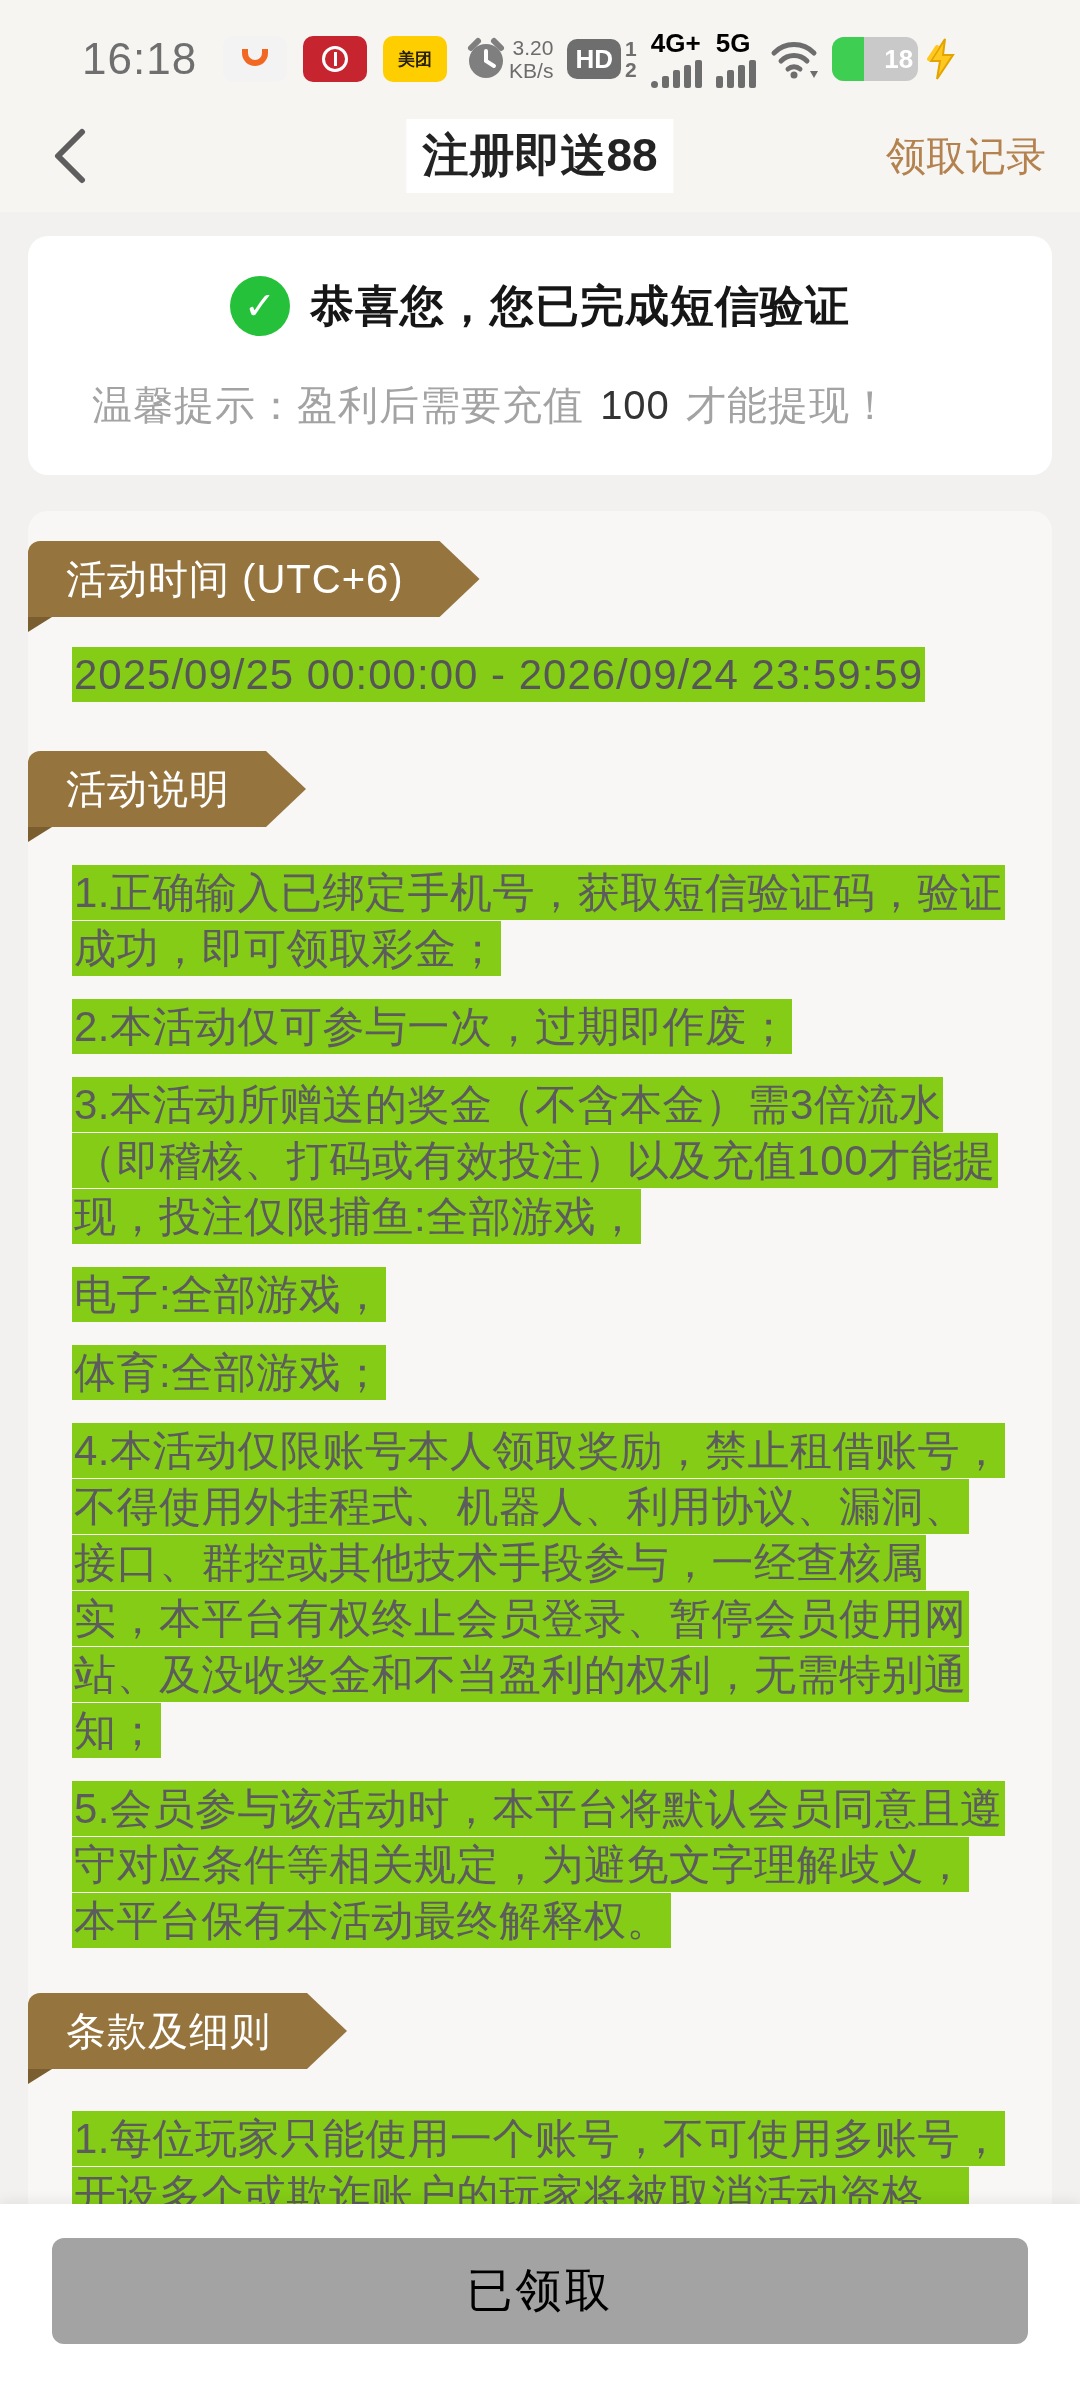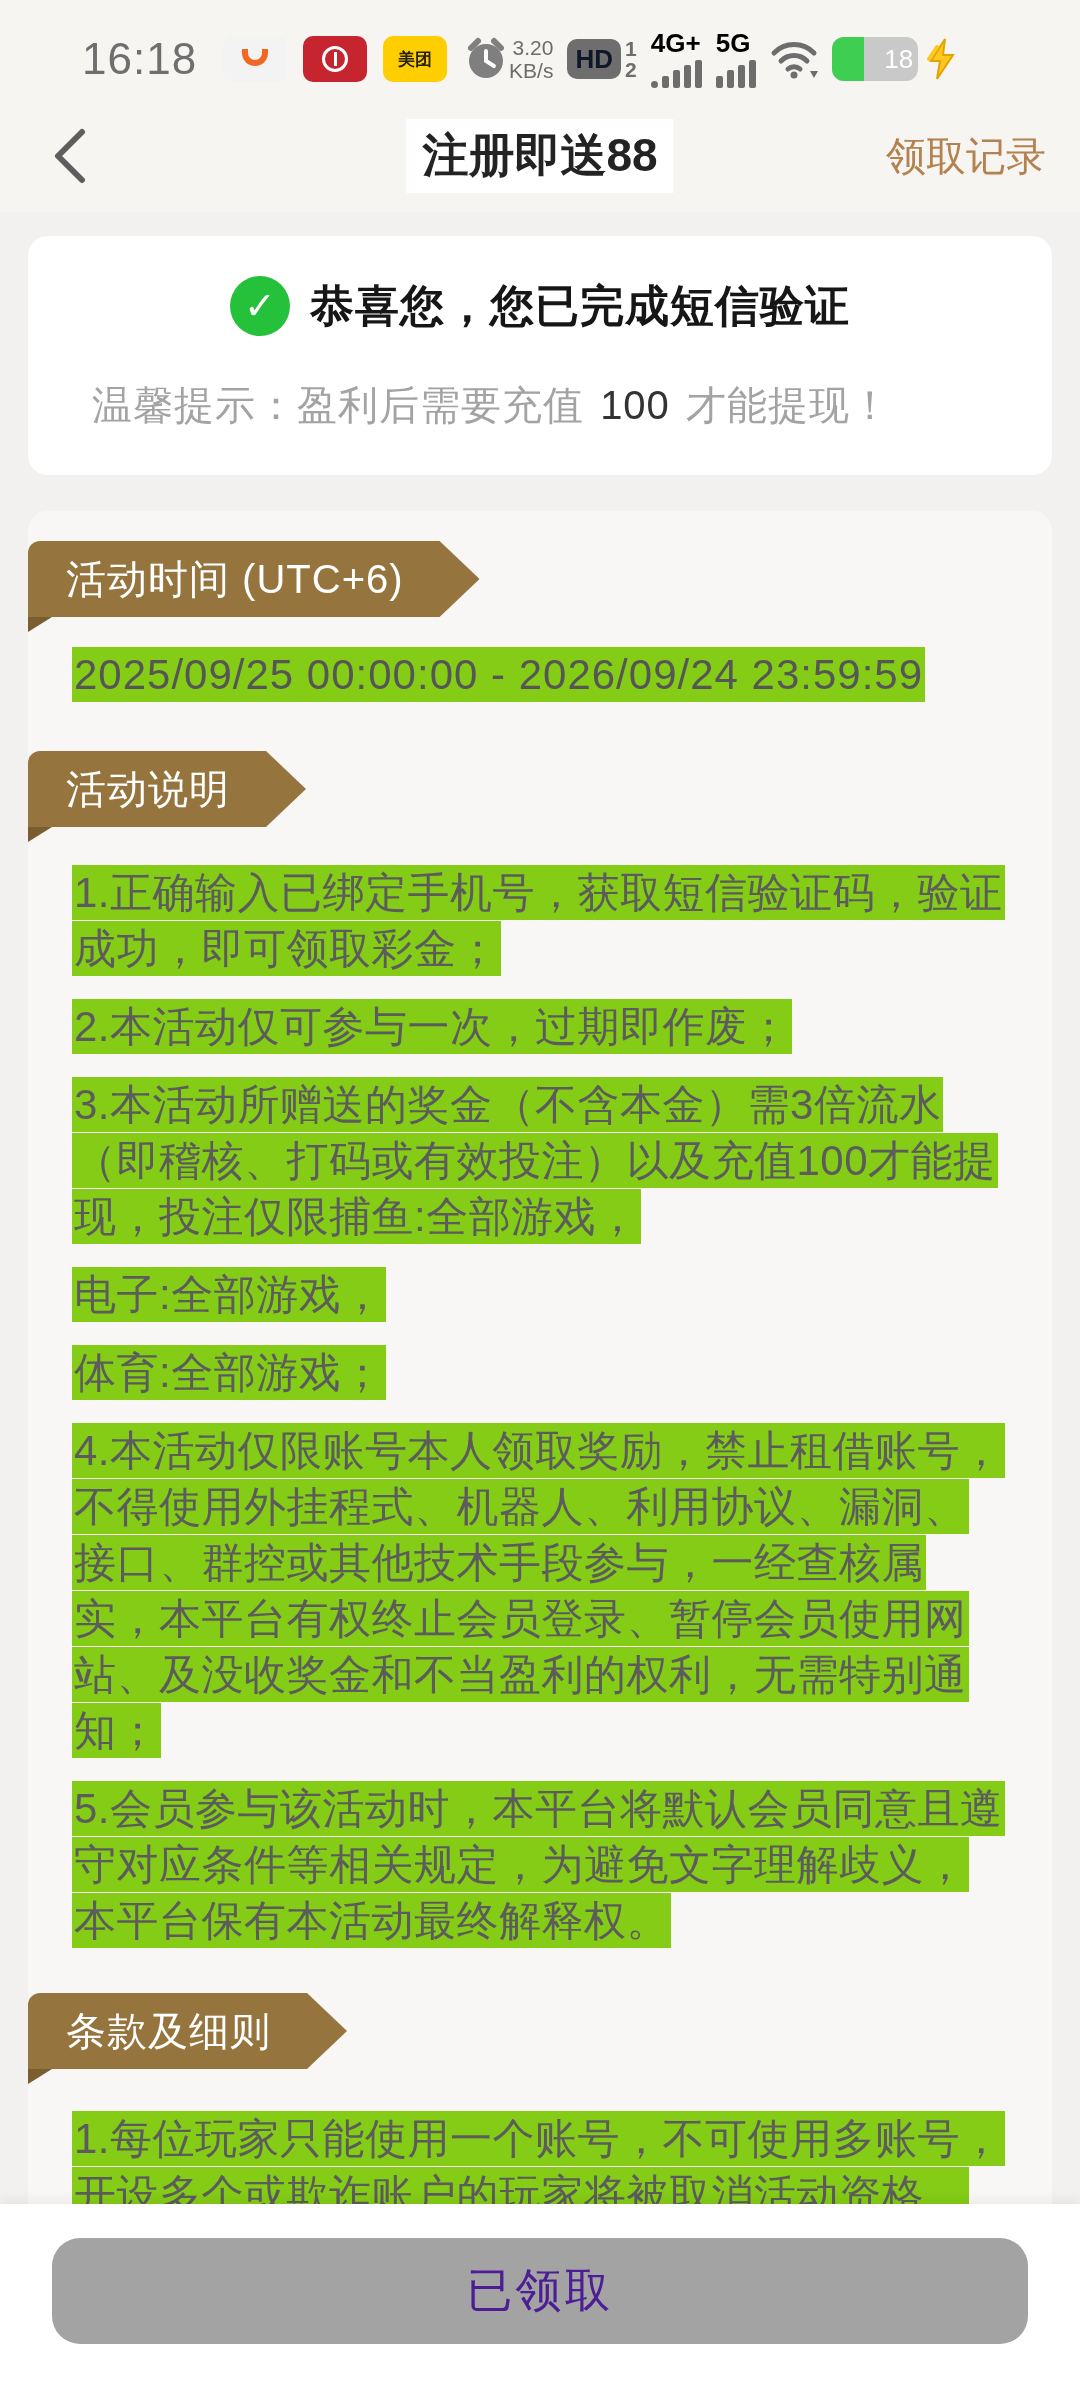--- a/index.html
+++ b/index.html
@@ -22,30 +22,30 @@
   .tile-didi { background:#f3f3f3; }
   .didi-u { width:26px; height:17px; border:6px solid #f26722; border-top:none; border-radius:0 0 14px 14px; margin-top:-4px; }
   .tile-boc { background:#c6242f; }
   .boc-ring { width:26px; height:26px; border:3px solid #fff; border-radius:50%; position:relative; }
   .boc-ring::after { content:""; position:absolute; left:50%; top:3px; bottom:3px; width:3px; margin-left:-1.5px; background:#fff; }
   .tile-mt { background:#ffce00; }
   .mt-text { font-size:17px; font-weight:bold; color:#27200a; letter-spacing:0; }
   .sb-right { display:flex; align-items:center; gap:14px; padding-right:100px; }
   .speed { text-align:right; font-size:21px; line-height:23px; color:#6c6c6c; }
   .hd-wrap { display:flex; align-items:center; gap:4px; }
-  .hd-badge { background:#6e6e6e; color:#0f172a; font-size:26px; font-weight:bold; border-radius:10px; padding:7px 8px; line-height:1; }
+  .hd-badge { background:#6e6e6e; color:#ffffff; font-size:26px; font-weight:bold; border-radius:10px; padding:7px 8px; line-height:1; }
   .sim-nums { display:flex; flex-direction:column; font-size:21px; line-height:21px; color:#6e6e6e; font-weight:bold; }
   .net { display:flex; flex-direction:column; align-items:flex-start; }
   .net-label { font-size:26px; font-weight:bold; color:#000000; line-height:26px; }
   .bars { display:flex; align-items:flex-end; gap:4px; margin-top:4px; height:28px; }
   .bars i { display:block; width:7px; background:#6d6d6d; border-radius:2px; }
   .dot { width:7px; height:7px; border-radius:50%; background:#6d6d6d; align-self:flex-end; }
   .battery { position:relative; width:86px; height:44px; background:#c9c9c9; border-radius:12px; overflow:hidden; }
   .battery-fill { position:absolute; left:0; top:0; bottom:0; width:32px; background:#3ecf52; }
-  .battery-num { position:absolute; inset:0; display:flex; align-items:center; justify-content:center; color:#fff; font-size:26px; font-weight:normal;padding-left:48px; }
+  .battery-num { position:absolute; inset:0; display:flex; align-items:center; justify-content:center; color:#fff; font-size:26px; font-weight:bold;padding-left:48px; }
   .battery-nub { width:5px; height:18px; background:#c9c9c9; border-radius:0 4px 4px 0; margin-left:-10px; }
 
   .nav-bar { height:112px; display:flex; align-items:center; padding:0 34px; position:relative; }
   .back-btn { width:70px; height:70px; display:flex; align-items:center; justify-content:center; }
   .nav-title {
     position:absolute; left:50%; top:50%; transform:translate(-50%,-50%);
     font-size:46px; font-weight:600; color:#232323;
     background:#fff; padding:6px 16px; white-space:nowrap;
   }
   .nav-action { margin-left:auto; font-size:40px; color:#b3824f; }
@@ -94,21 +94,21 @@
   .terms-wrap { margin-top:42px; }
 
   
   .footer-bar {
     position:absolute; left:0; right:0; bottom:0; height:196px;
     background:#fff; box-shadow:0 -4px 12px rgba(0,0,0,0.06);
     z-index:5;
   }
   .claimed-btn {
     margin:34px 52px 0 52px; height:106px; border:none; width:calc(100% - 104px);
-    background:#a3a3a3; border-radius:28px; color:#4c1d95; font-size:46px;
+    background:#a3a3a3; border-radius:12px; color:#000000; font-size:46px;
     letter-spacing:3px; font-family:inherit;
     display:flex; align-items:center; justify-content:center;
   }
 </style>
 </head>
 <body>
 
 <div class="top-area">
   <div class="status-bar">
     <span class="sb-time">16:18</span>

